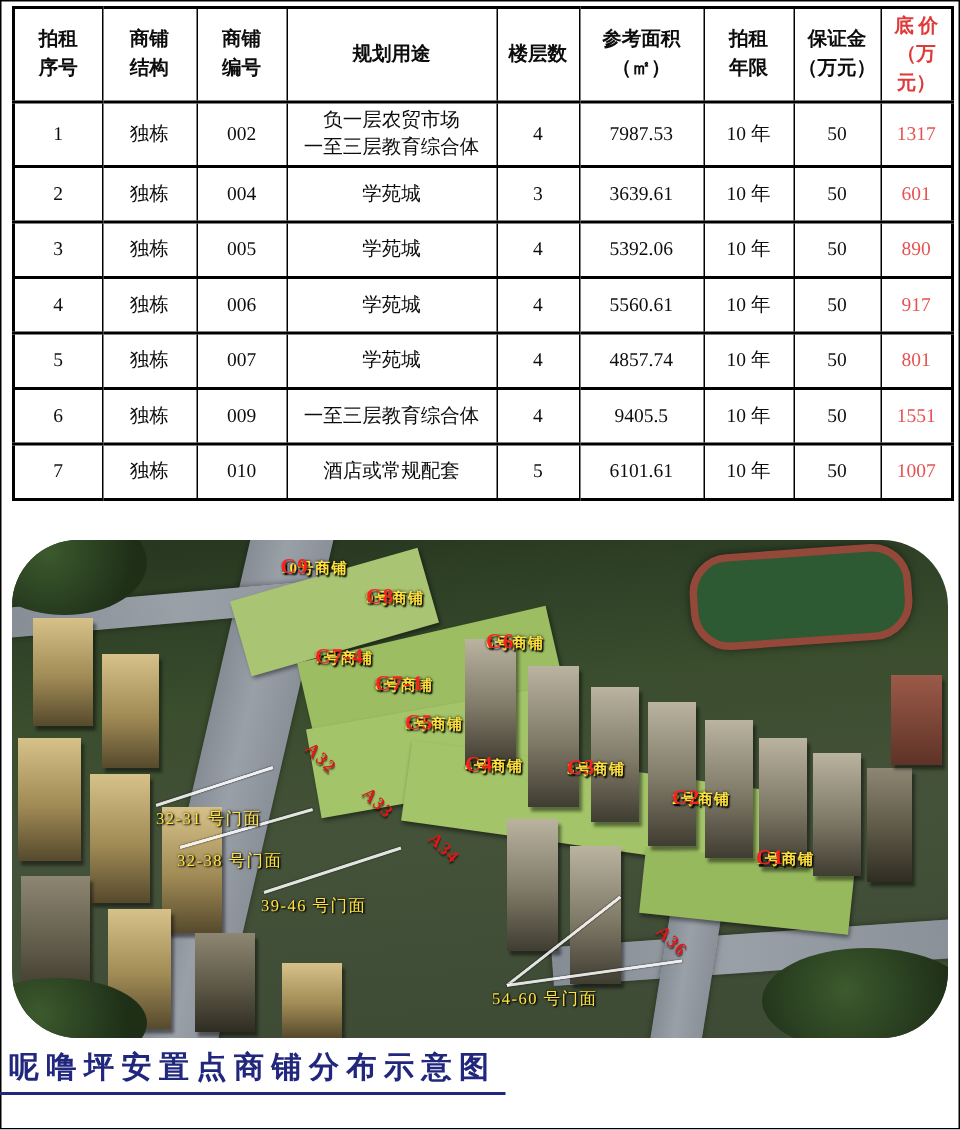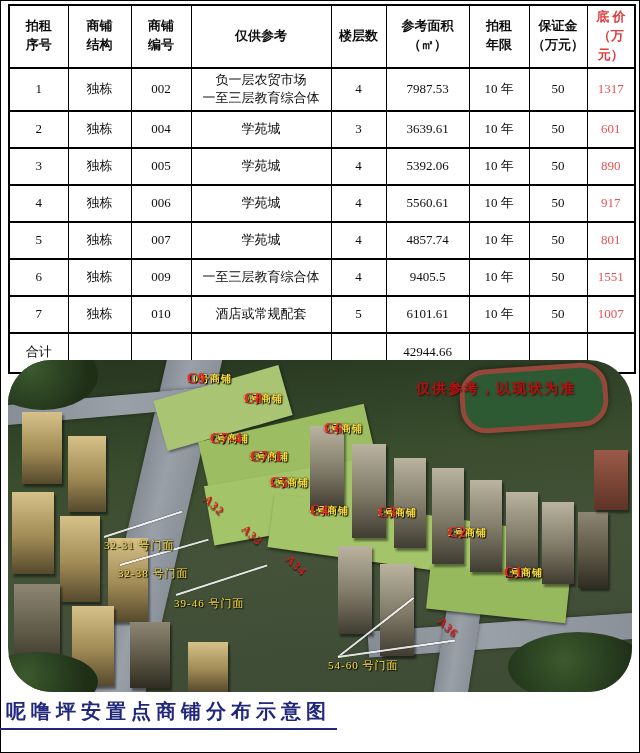--- a/index.html
+++ b/index.html
@@ -102,21 +102,21 @@
       <col class="c9">
   </colgroup>
   <thead>
     <tr>
         <th>拍租
 序号</th>
         <th>商铺
 结构</th>
         <th>商铺
 编号</th>
-        <th>仅供参考</th>
+        <th>规划用途</th>
         <th>楼层数</th>
         <th>参考面积
 （㎡）</th>
         <th>拍租
 年限</th>
         <th>保证金
 （万元）</th>
         <th class="red-text">底 价
 （万元）</th>
       </tr>
@@ -192,31 +192,20 @@
       <tr>
         <td>7</td>
         <td>独栋</td>
         <td>010</td>
         <td>酒店或常规配套</td>
         <td>5</td>
         <td>6101.61</td>
         <td>10 年</td>
         <td>50</td>
         <td class="red-val">1007</td>
-      </tr>
-      <tr class="total-row">
-        <td>合计</td>
-        <td></td>
-        <td></td>
-        <td></td>
-        <td></td>
-        <td>42944.66</td>
-        <td></td>
-        <td></td>
-        <td></td>
       </tr>
     </tbody>
 </table>
 
 <div class="photo">
 
   <div class="road" style="left:118px;top:-30px;width:54px;height:420px;transform:rotate(13deg);"></div>
   <div class="road" style="left:-10px;top:34px;width:270px;height:20px;transform:rotate(-5deg);"></div>
   <div class="road" style="left:360px;top:262px;width:270px;height:26px;transform:rotate(-4deg);"></div>
   <div class="road" style="left:438px;top:170px;width:34px;height:170px;transform:rotate(9deg);"></div>
@@ -254,21 +243,20 @@
   <div class="treeblob" style="left:500px;top:272px;width:140px;height:70px;"></div>
   <div class="treeblob" style="left:-30px;top:292px;width:120px;height:60px;"></div>
   <div class="treeblob" style="left:-20px;top:-20px;width:110px;height:70px;"></div>
 
   <div class="arrow-line" style="left:96px;top:176px;width:82px;transform:rotate(-18deg);"></div>
   <div class="arrow-line" style="left:112px;top:204px;width:92px;transform:rotate(-16deg);"></div>
   <div class="arrow-line" style="left:168px;top:234px;width:96px;transform:rotate(-18deg);"></div>
   <div class="arrow-line" style="left:330px;top:296px;width:96px;transform:rotate(-38deg);"></div>
   <div class="arrow-line" style="left:330px;top:296px;width:118px;transform:rotate(-8deg);"></div>
 
-  <div class="disclaimer" style="left:408px;top:20px;">仅供参考，以现状为准</div>
 
   <div id="map-labels" style="left:0;top:0;width:100%;height:100%;margin-left:44px;">
       <div class="shop-label" style="left: 135px; top: 12px;">
         <span class="nm">10号商铺</span>
         <span class="cd">C9</span>
       </div>
       <div class="shop-label" style="left: 192px; top: 32px;">
         <span class="nm">9号商铺</span>
         <span class="cd">C8</span>
       </div>

